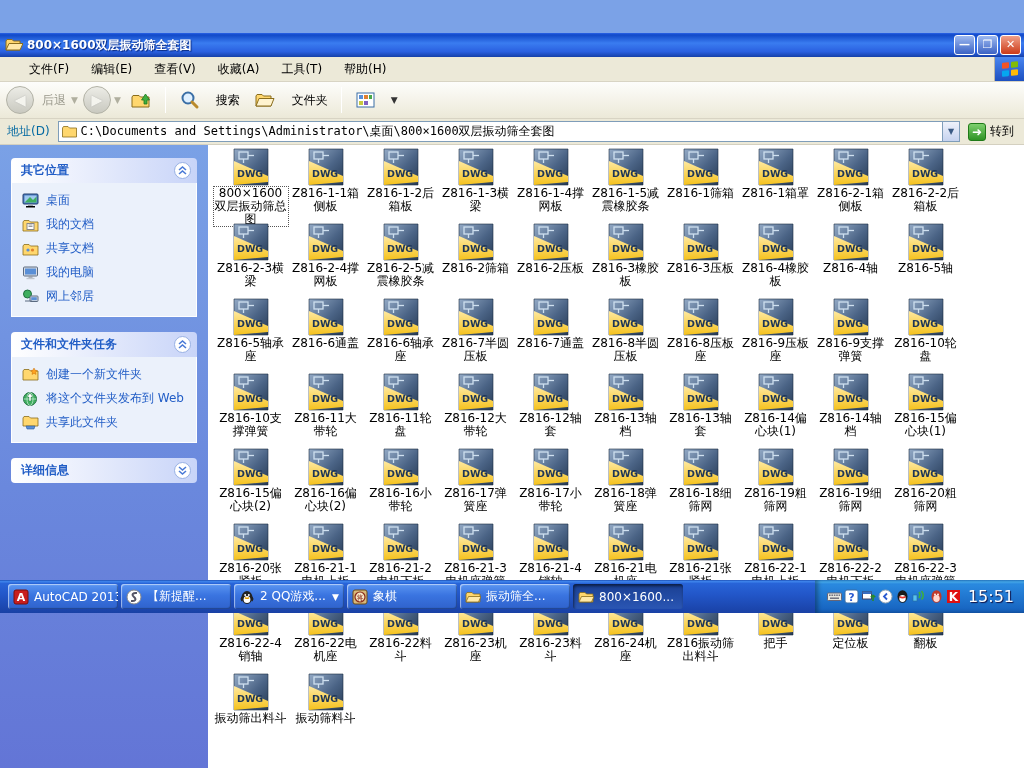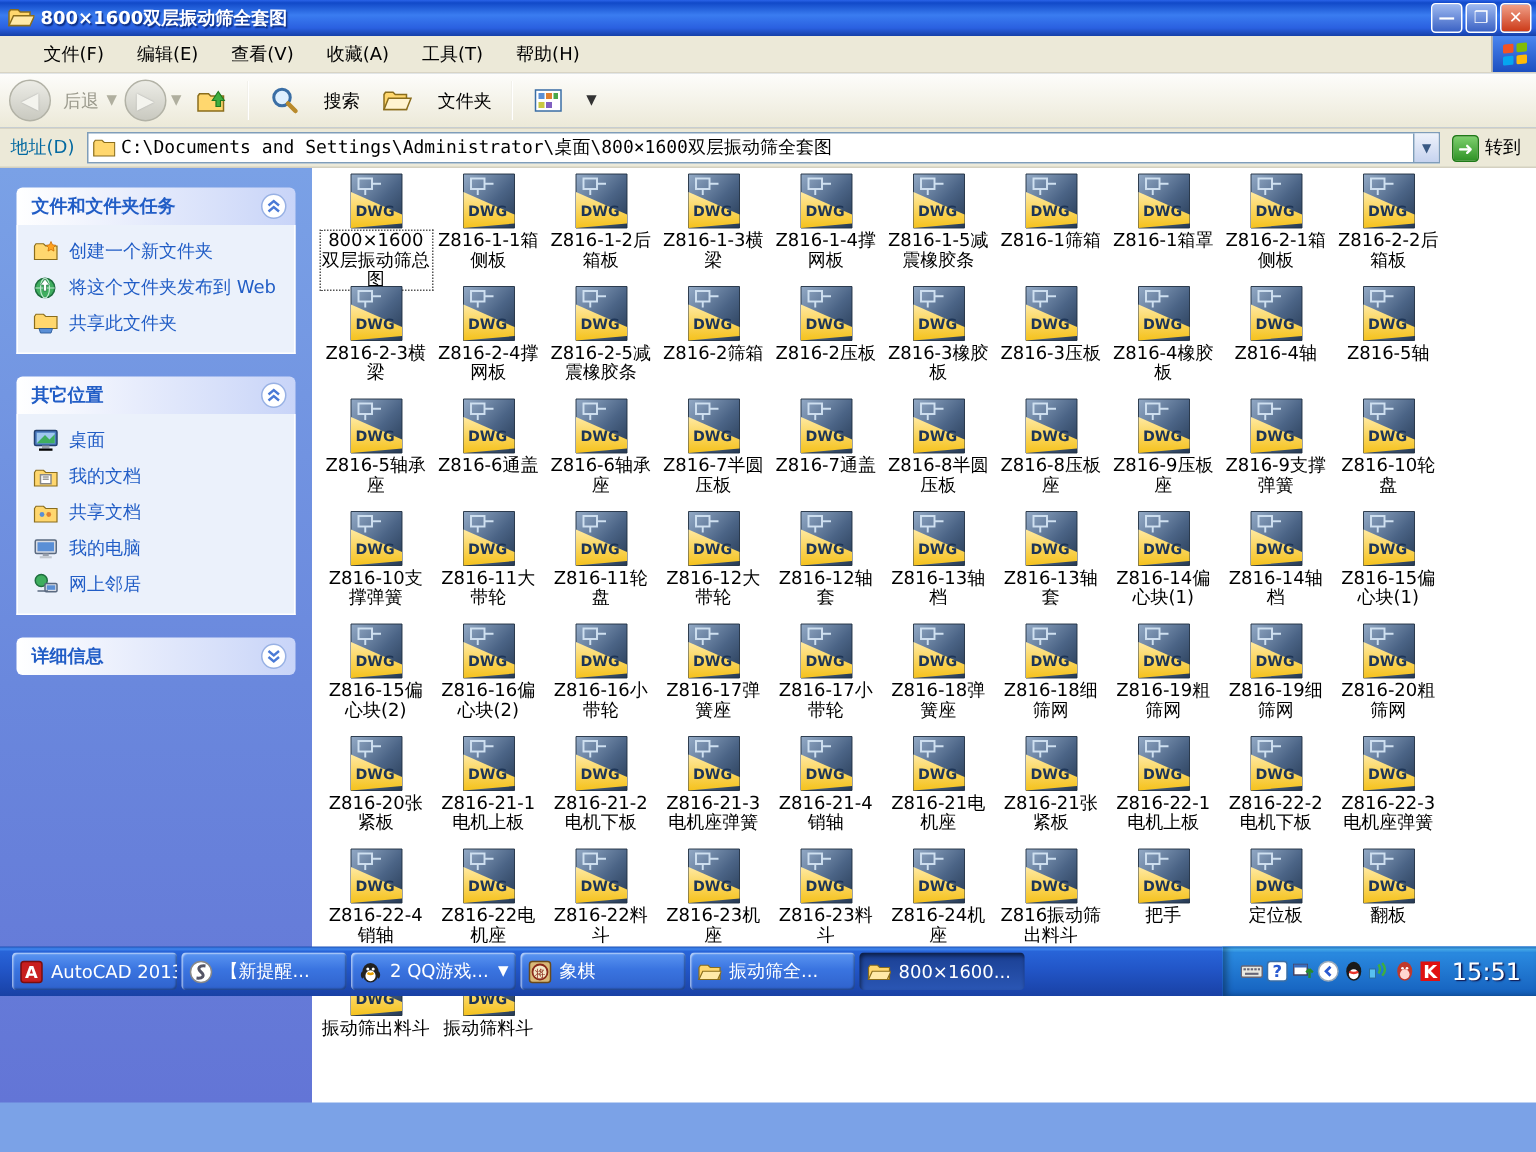--- a/index.html
+++ b/index.html
@@ -2,21 +2,21 @@
 <html><head>
 <meta charset="utf-8">
 <style>
   * { box-sizing: border-box; }
   html,body { margin:0; padding:0; }
   body {
     width:1024px; height:768px; overflow:hidden;
     font-family:"DejaVu Sans","Liberation Sans",sans-serif;
     font-size:12px; background:#7ba2e7;
   }
-  .screen { position:relative; width:1024px; height:664px; }
+  .screen { position:relative; width:1024px; height:580px;margin-top:33px; }
 
   
   .titlebar {
     height:24px; display:flex; align-items:center; padding:0 3px 0 5px;
     background:linear-gradient(180deg,#2a63e8 0%,#1149c8 8%,#3a7cf0 42%,#2a60e0 78%,#1540a8 100%);
   }
   .titlebar .t-icon { width:18px; height:16px; margin-right:4px; }
   .titlebar .t-text { color:#fff; font-weight:bold; font-size:12px; text-shadow:1px 1px 1px #0a2a80; flex:1; white-space:nowrap; overflow:hidden;}
   .winbtn {
     width:21px; height:20px; margin-left:2px; border:1px solid #fff; border-radius:3px;
@@ -225,55 +225,20 @@
     <div class="go-btn">
       <span class="go-ic">➜</span>
       <span>转到</span>
     </div>
   </div>
 
   <div class="main">
     <div class="sidebar">
         <div class="panel">
           <div class="panel-header">
-            <span>文件和文件夹任务</span>
-            <span class="chev">
-              <svg width="11" height="11" viewBox="0 0 11 11">
-                <path d="M2 5 L5.5 2 L9 5 M2 9 L5.5 6 L9 9" stroke="#4a7ad6" stroke-width="1.6" fill="none"></path>
-              </svg>
-            </span>
-          </div>
-          <div class="panel-body">
-            <div class="task-item">
-              <span class="s-icon"><svg width="17" height="15" viewBox="0 0 17 15">
-                  <path d="M1 4 L2 2.5 L7 2.5 L8.5 4 L16 4 L16 13 L1 13 Z" fill="#ffd76e" stroke="#8a6d1c" stroke-width="0.8"></path>
-                  <path d="M12 1 l1 2.2 2.2 .3 -1.6 1.6 .4 2.3 -2 -1.1 -2 1.1 .4 -2.3 -1.6 -1.6 2.2 -.3 Z" fill="#ffa21f" stroke="#c86a00" stroke-width="0.5"></path>
-                </svg></span>
-              <span class="lbl">创建一个新文件夹</span>
-            </div>
-            <div class="task-item">
-              <span class="s-icon"><svg width="17" height="15" viewBox="0 0 17 15">
-                  <circle cx="8" cy="8" r="6.5" fill="#3fae5f" stroke="#1f6f3f"></circle>
-                  <ellipse cx="8" cy="8" rx="3" ry="6.5" fill="none" stroke="#bfe8cf" stroke-width="0.8"></ellipse>
-                  <line x1="1.5" y1="8" x2="14.5" y2="8" stroke="#bfe8cf" stroke-width="0.8"></line>
-                  <path d="M8 2 L11 6 L9 6 L9 10 L7 10 L7 6 L5 6 Z" fill="#fff" stroke="#1f6f3f" stroke-width="0.4"></path>
-                </svg></span>
-              <span class="lbl">将这个文件夹发布到 Web</span>
-            </div>
-            <div class="task-item">
-              <span class="s-icon"><svg width="17" height="15" viewBox="0 0 17 15">
-                  <path d="M1 3 L2 1.5 L7 1.5 L8.5 3 L16 3 L16 11 L1 11 Z" fill="#ffd76e" stroke="#8a6d1c" stroke-width="0.8"></path>
-                  <path d="M4 11 L13 11 L12 14 L5 14 Z" fill="#5a8fd6" stroke="#2a5a9a" stroke-width="0.6"></path>
-                </svg></span>
-              <span class="lbl">共享此文件夹</span>
-            </div>
-          </div>
-        </div>
-        <div class="panel">
-          <div class="panel-header">
             <span>其它位置</span>
             <span class="chev">
               <svg width="11" height="11" viewBox="0 0 11 11">
                 <path d="M2 5 L5.5 2 L9 5 M2 9 L5.5 6 L9 9" stroke="#4a7ad6" stroke-width="1.6" fill="none"></path>
               </svg>
             </span>
           </div>
           <div class="panel-body">
             <div class="task-item">
               <span class="s-icon"><svg width="17" height="15" viewBox="0 0 17 15">
@@ -312,20 +277,55 @@
               <span class="lbl">我的电脑</span>
             </div>
             <div class="task-item">
               <span class="s-icon"><svg width="17" height="15" viewBox="0 0 17 15">
                   <circle cx="5.5" cy="5" r="4" fill="#3fae5f" stroke="#1f6f3f"></circle>
                   <rect x="8" y="7" width="8" height="5.5" rx="0.8" fill="#d8dce4" stroke="#5a6a80"></rect>
                   <rect x="9.2" y="8.2" width="5.6" height="3" fill="#5a8fd6"></rect>
                   <line x1="3" y1="12" x2="10" y2="12" stroke="#5a6a80"></line>
                 </svg></span>
               <span class="lbl">网上邻居</span>
+            </div>
+          </div>
+        </div>
+        <div class="panel">
+          <div class="panel-header">
+            <span>文件和文件夹任务</span>
+            <span class="chev">
+              <svg width="11" height="11" viewBox="0 0 11 11">
+                <path d="M2 5 L5.5 2 L9 5 M2 9 L5.5 6 L9 9" stroke="#4a7ad6" stroke-width="1.6" fill="none"></path>
+              </svg>
+            </span>
+          </div>
+          <div class="panel-body">
+            <div class="task-item">
+              <span class="s-icon"><svg width="17" height="15" viewBox="0 0 17 15">
+                  <path d="M1 4 L2 2.5 L7 2.5 L8.5 4 L16 4 L16 13 L1 13 Z" fill="#ffd76e" stroke="#8a6d1c" stroke-width="0.8"></path>
+                  <path d="M12 1 l1 2.2 2.2 .3 -1.6 1.6 .4 2.3 -2 -1.1 -2 1.1 .4 -2.3 -1.6 -1.6 2.2 -.3 Z" fill="#ffa21f" stroke="#c86a00" stroke-width="0.5"></path>
+                </svg></span>
+              <span class="lbl">创建一个新文件夹</span>
+            </div>
+            <div class="task-item">
+              <span class="s-icon"><svg width="17" height="15" viewBox="0 0 17 15">
+                  <circle cx="8" cy="8" r="6.5" fill="#3fae5f" stroke="#1f6f3f"></circle>
+                  <ellipse cx="8" cy="8" rx="3" ry="6.5" fill="none" stroke="#bfe8cf" stroke-width="0.8"></ellipse>
+                  <line x1="1.5" y1="8" x2="14.5" y2="8" stroke="#bfe8cf" stroke-width="0.8"></line>
+                  <path d="M8 2 L11 6 L9 6 L9 10 L7 10 L7 6 L5 6 Z" fill="#fff" stroke="#1f6f3f" stroke-width="0.4"></path>
+                </svg></span>
+              <span class="lbl">将这个文件夹发布到 Web</span>
+            </div>
+            <div class="task-item">
+              <span class="s-icon"><svg width="17" height="15" viewBox="0 0 17 15">
+                  <path d="M1 3 L2 1.5 L7 1.5 L8.5 3 L16 3 L16 11 L1 11 Z" fill="#ffd76e" stroke="#8a6d1c" stroke-width="0.8"></path>
+                  <path d="M4 11 L13 11 L12 14 L5 14 Z" fill="#5a8fd6" stroke="#2a5a9a" stroke-width="0.6"></path>
+                </svg></span>
+              <span class="lbl">共享此文件夹</span>
             </div>
           </div>
         </div>
         <div class="panel collapsed">
           <div class="panel-header">
             <span>详细信息</span>
             <span class="chev">
               <svg width="11" height="11" viewBox="0 0 11 11">
                 <path d="M2 2 L5.5 5 L9 2 M2 6 L5.5 9 L9 6" stroke="#4a7ad6" stroke-width="1.6" fill="none"></path>
               </svg>

